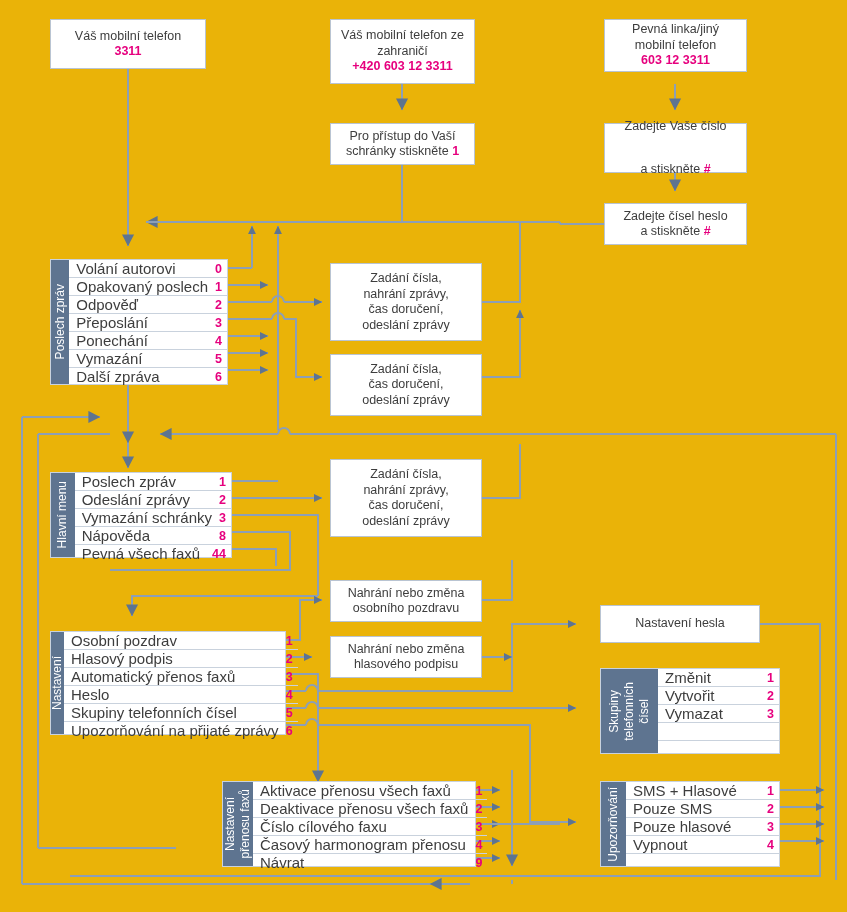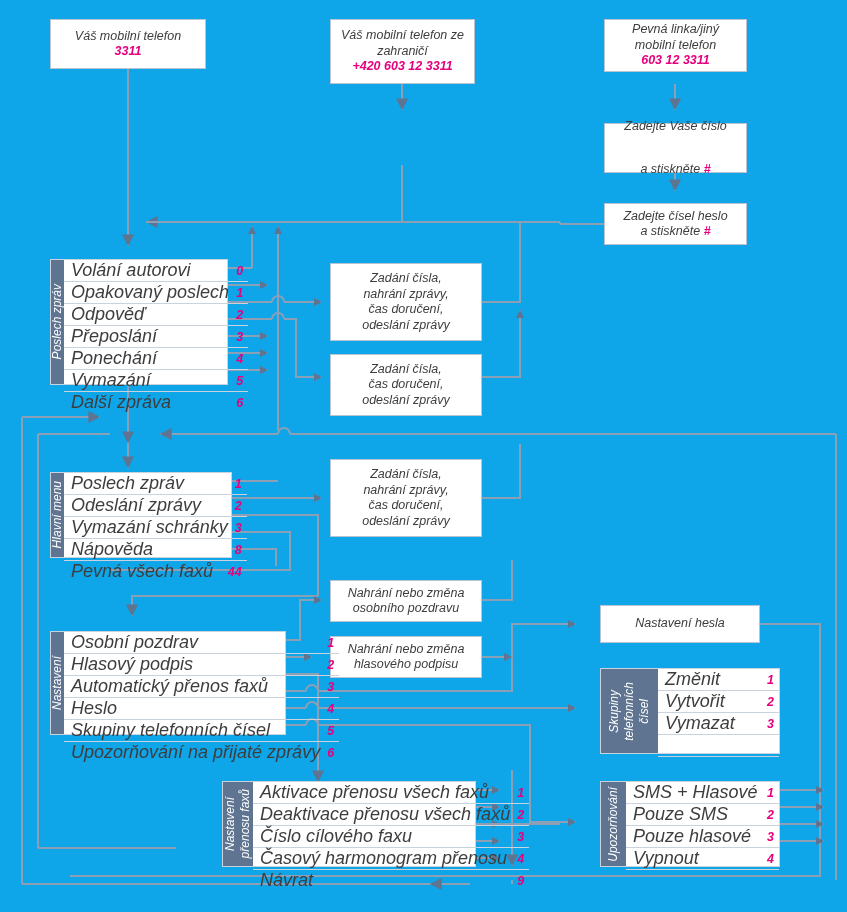--- a/index.html
+++ b/index.html
@@ -1,38 +1,38 @@
 <!DOCTYPE html>
 <html><head>
 <meta charset="utf-8">
 <style>
   html,body{margin:0;padding:0;background:#ffffff;}
   body{font-family:"Liberation Sans","DejaVu Sans",sans-serif;}
-  #stage{position:relative;width:847px;height:912px;background:#0ea5e9;overflow:hidden;font-style:italic;}
+  #stage{position:relative;width:847px;height:912px;background:#eab308;overflow:hidden;}
   svg.wires{position:absolute;left:0;top:0;width:847px;height:912px;pointer-events:none;}
 
   
   .box{position:absolute;box-sizing:border-box;border:1px solid #b9c4d2;background:#ffffff;
        display:flex;flex-direction:column;align-items:center;justify-content:center;
        font-size:12.5px;color:#3d3d3d;line-height:15.5px;text-align:center;}
   .box .ln{white-space:nowrap;}
   .hi{color:#e6007e;font-weight:bold;}
 
   
   .menu{position:absolute;box-sizing:border-box;display:flex;background:#ffffff;
         border:1px solid #c9d2dd;}
   .menu .tab{background:#5e7490;color:#ffffff;display:flex;align-items:center;justify-content:center;
              font-size:12px;line-height:13px;box-sizing:border-box;}
   .menu .tab .vtxt{writing-mode:vertical-rl;transform:rotate(180deg);white-space:nowrap;text-align:center;}
   .menu .tab.two .vtxt{padding:0 1px;}
   .menu .rows{flex:1;display:flex;flex-direction:column;box-sizing:border-box;}
   .menu .row{flex:1;display:flex;align-items:center;box-sizing:border-box;
              border-bottom:1px solid #c9d2dd;padding:0 5px 0 7px;}
   .menu .row:last-child{border-bottom:none;}
-  .menu .row .lbl{flex:1;font-size:18px;color:#3d3d3d;white-space:nowrap;}
+  .menu .row .lbl{flex:1;font-size:15px;color:#3d3d3d;white-space:nowrap;}
   .menu .row .key{color:#e6007e;font-weight:bold;font-size:12.5px;min-width:14px;text-align:right;}
   .menu .row.blank .lbl,.menu .row.blank .key{visibility:hidden;}
 </style>
 </head>
 <body>
 
 <div id="stage">
 
   <svg class="wires" viewBox="0 0 847 912" xmlns="http://www.w3.org/2000/svg">
     <defs>
@@ -171,20 +171,26 @@
     <div class="ln">zahraničí</div>
     <div class="ln hi">+420 603 12 3311</div>
   </div>
 
   <div class="box" style="left:604px;top:19px;width:143px;height:53px;">
     <div class="ln">Pevná linka/jiný</div>
     <div class="ln">mobilní telefon</div>
     <div class="ln hi">603 12 3311</div>
   </div>
 
+  <div class="box" style="left:330px;top:123px;width:145px;height:42px;">
+    <div class="ln">Pro přístup do Vaší</div>
+    <div class="ln">
+      <span>schránky stiskněte </span><span class="hi">1</span>
+    </div>
+  </div>
 
   <div class="box" style="left:604px;top:123px;width:143px;height:50px;gap:28px;">
     <div class="ln">Zadejte Vaše číslo</div>
     <div class="ln">
       <span>a stiskněte </span><span class="hi">#</span>
     </div>
   </div>
 
   <div class="box" style="left:604px;top:203px;width:143px;height:42px;">
     <div class="ln">Zadejte čísel heslo</div>

